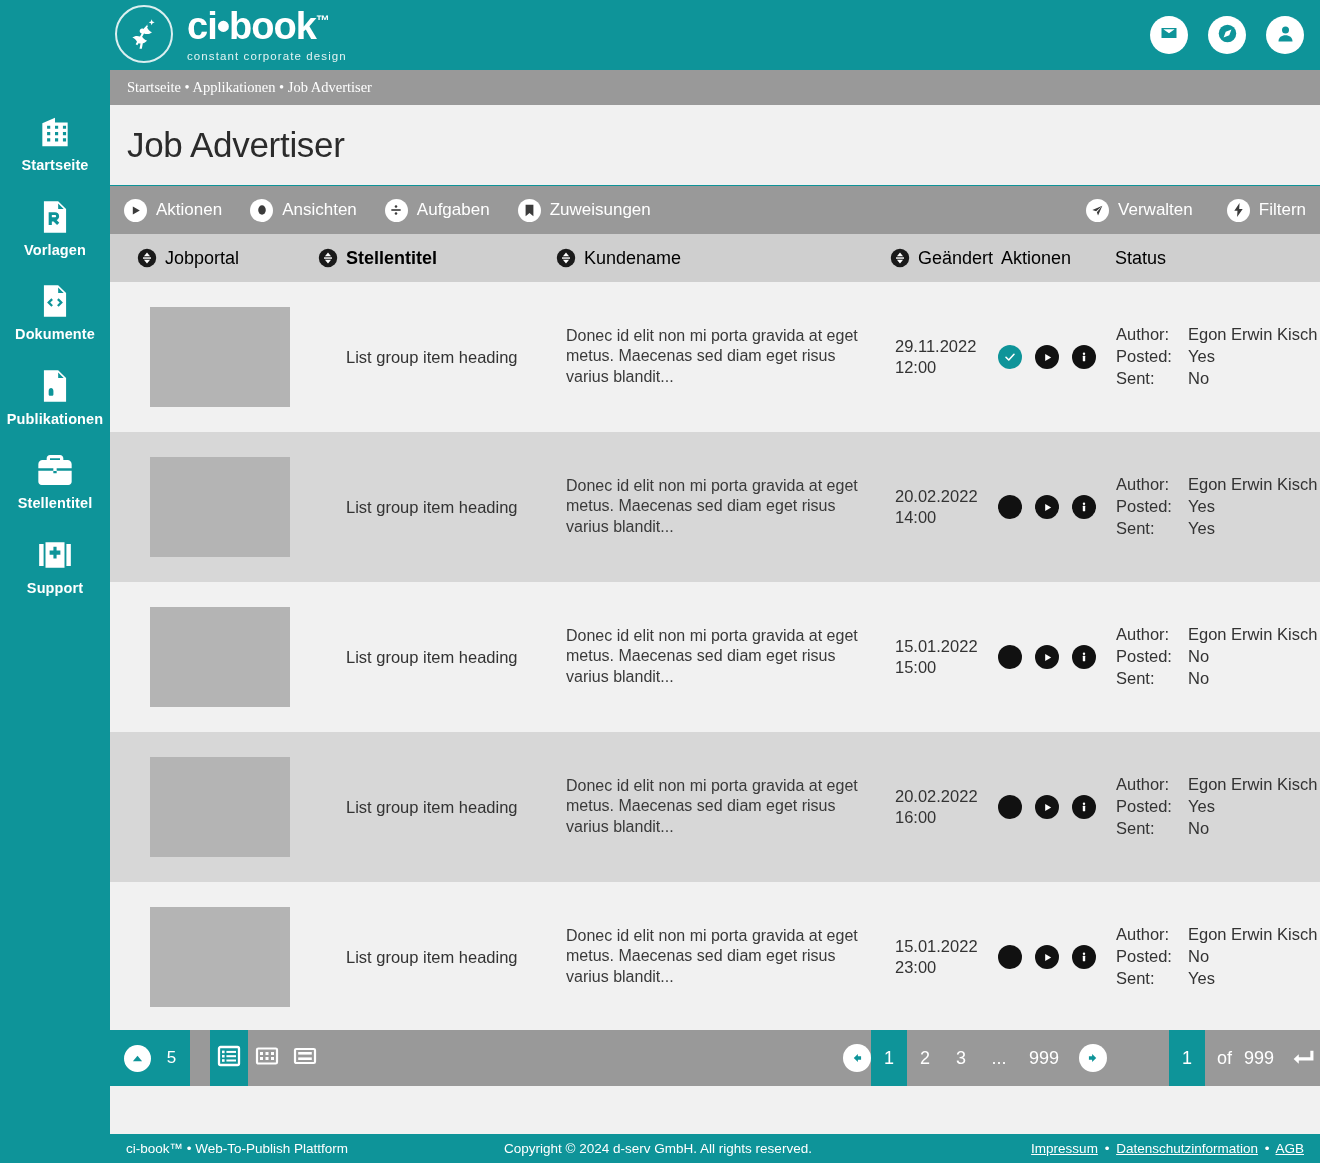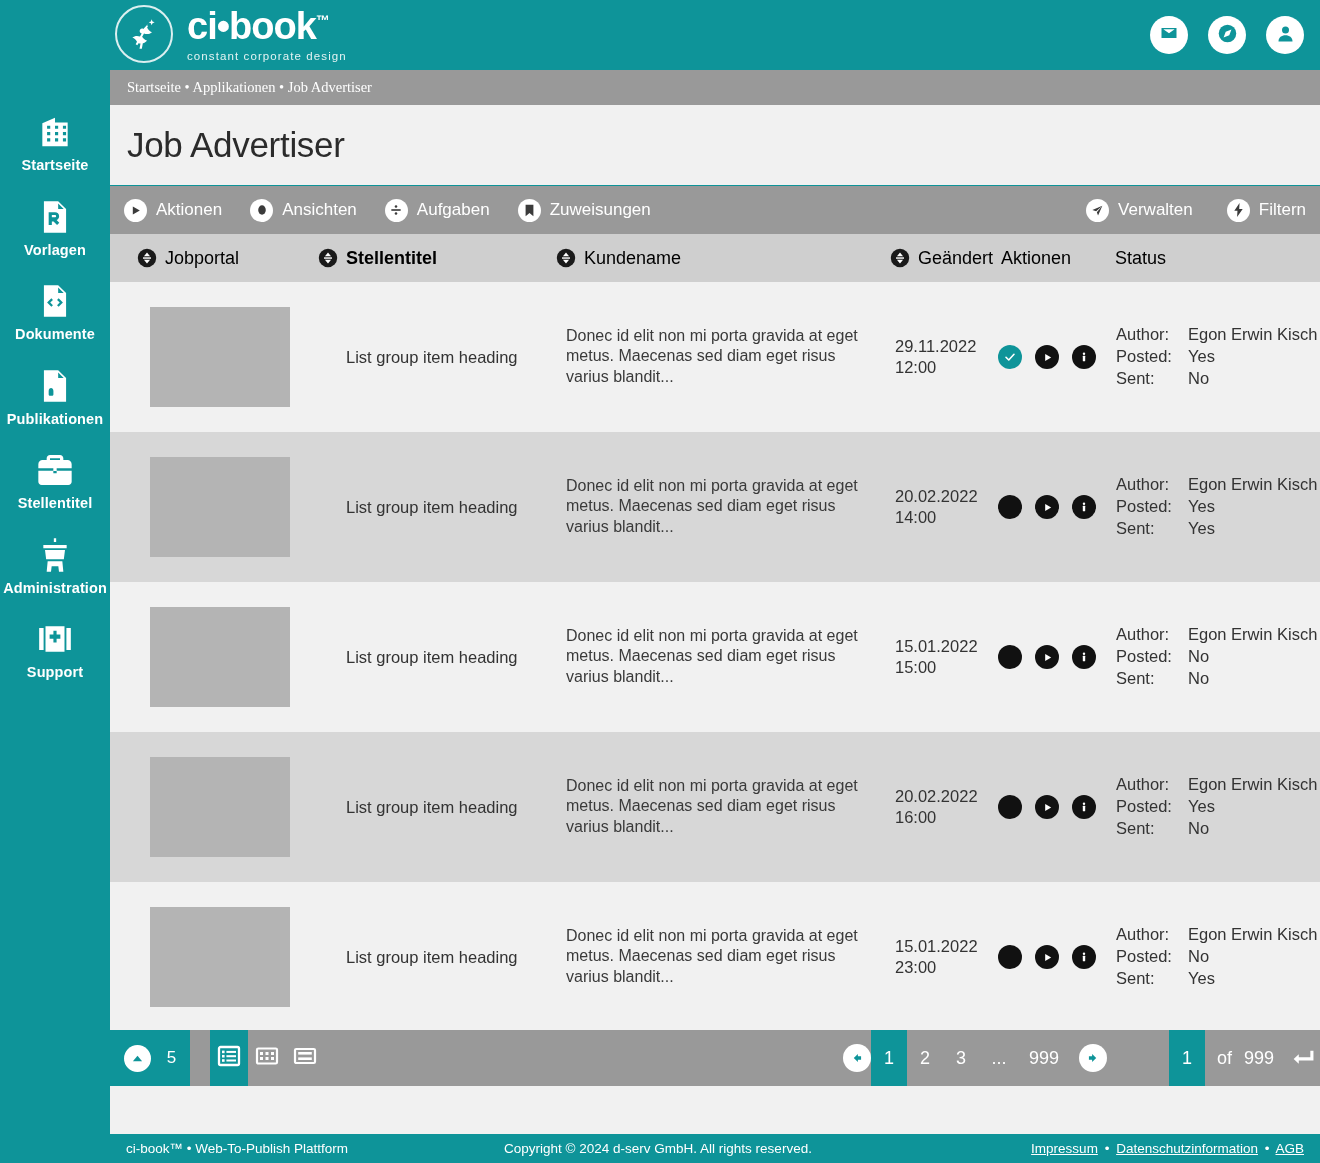--- a/index.html
+++ b/index.html
@@ -207,28 +207,20 @@
       </span>
       <span class="side-label">Publikationen</span>
     </div>
     <div class="side-item">
       <span class="side-icon">
         <svg width="40" height="40" viewBox="0 0 24 24" fill="#fff">
             <path d="M9 3h6c1.1 0 2 .9 2 2v1h2.5c1.4 0 2.5 1.1 2.5 2.5V11H13v1.6h-2V11H2V8.5C2 7.1 3.1 6 4.5 6H7V5c0-1.1.9-2 2-2zm0 2v1h6V5H9zM2 12.4h9V14h2v-1.6h9V19c0 1.1-.9 2-2 2H4c-1.1 0-2-.9-2-2v-6.6z"></path>
           </svg>
       </span>
       <span class="side-label">Stellentitel</span>
-    </div>
-    <div class="side-item">
-      <span class="side-icon">
-        <svg width="40" height="40" viewBox="0 0 24 24" fill="#fff">
-            <path d="M11.3 2h1.4v2.2h-1.4V2zM5 6h14v2H5V6zm1 3h12l-.7 5.5H6.7L6 9zm1.6 6.8h8.8L17 22h-2.6l-.4-3.3h-4L9.6 22H7l.6-6.2zM8.5 10.2h1.8v2.8H8.5v-2.8zm5.2 0h1.8v2.8h-1.8v-2.8z"></path>
-          </svg>
-      </span>
-      <span class="side-label">Administration</span>
     </div>
     <div class="side-item">
       <span class="side-icon">
         <svg width="38" height="38" viewBox="0 0 24 24" fill="#fff">
             <path d="M2 5h2.8v14H2V5zm17.2 0H22v14h-2.8V5zM6 4h12v16H6V4zm5 2.8v2.4H8.6v2.6H11v2.4h2v-2.4h2.4V9.2H13V6.8h-2z"></path>
           </svg>
       </span>
       <span class="side-label">Support</span>
     </div>
   </nav>

